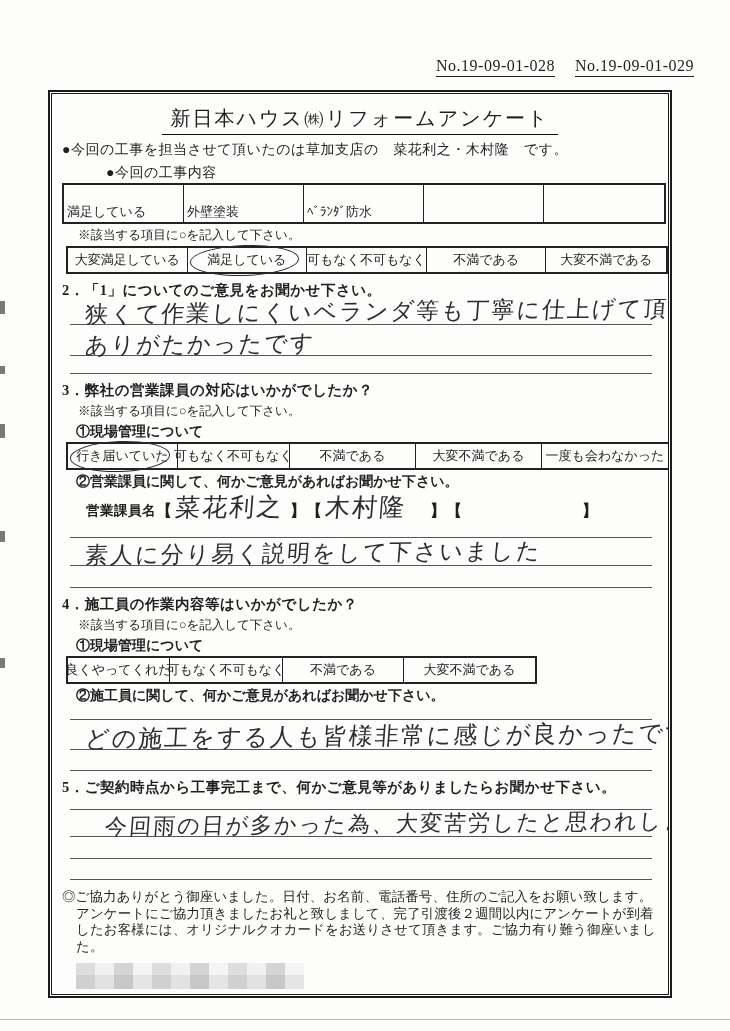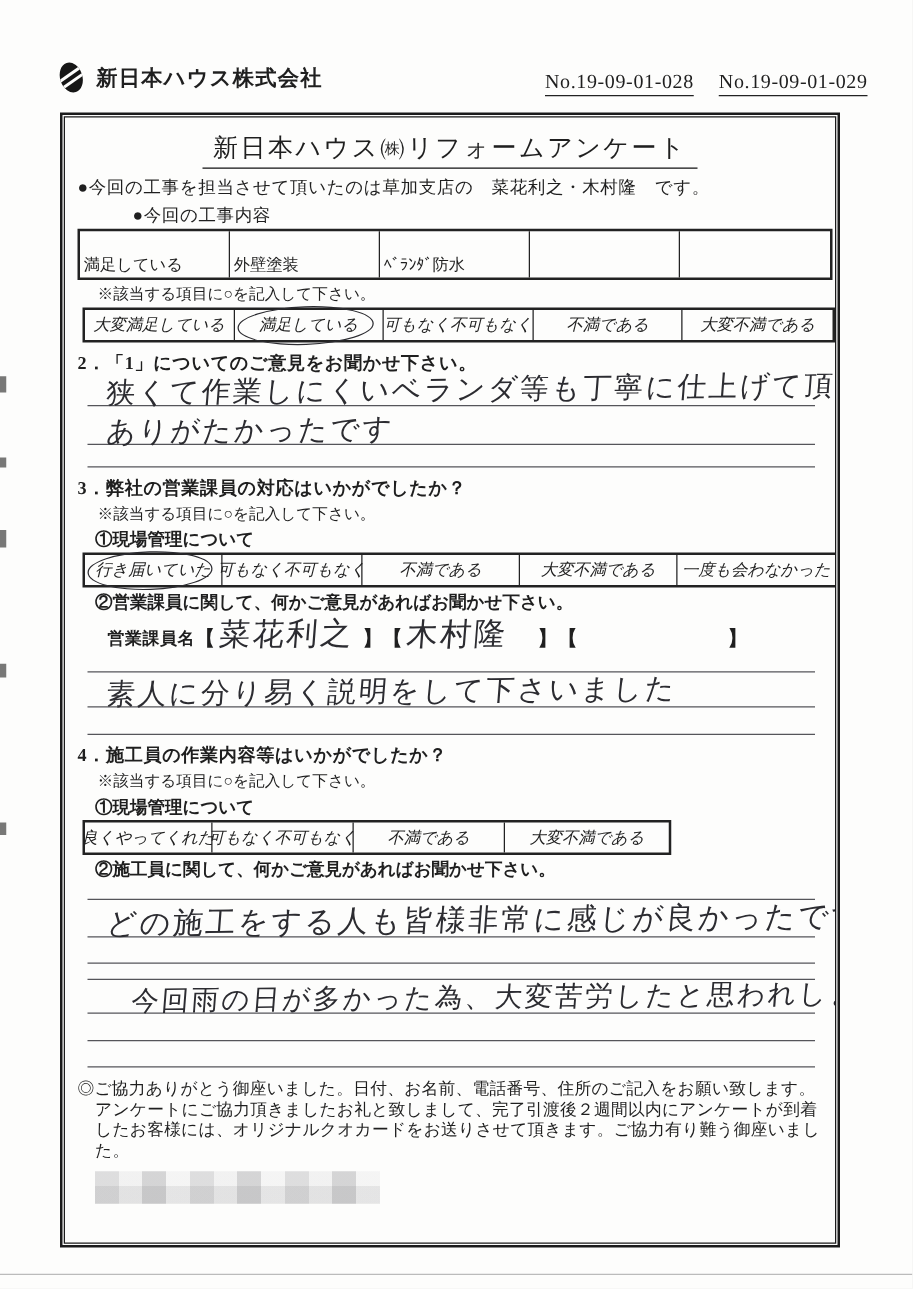--- a/index.html
+++ b/index.html
@@ -33,21 +33,21 @@
   .grid-table .cell:last-child { border-right:none; }
 
   .work-table { width:600px; height:37px; }
   .work-table .cell { flex:1 1 20%; display:flex; align-items:flex-end; padding:0 0 1px 3px; font-size:13px; }
 
   .q-heading { font-size:14.5px; font-weight:600; letter-spacing:.5px; margin-top:7px; }
   .q-note { font-size:12.5px; margin:3px 0 2px 16px; }
   .sub-label { font-size:14px; font-weight:600; margin:3px 0 1px 14px; }
 
   .opt-table { height:24px; margin-left:4px; }
-  .opt-table .cell { display:flex; align-items:center; justify-content:center; font-size:13px; position:relative; white-space:nowrap;font-style:italic; }
+  .opt-table .cell { display:flex; align-items:center; justify-content:center; font-size:13px; position:relative; white-space:nowrap; }
   .q1-table { width:598px; } .q1-table .cell { flex:1 1 20%; }
   .q3-table { width:600px; }
   .q3-table .cell:nth-child(1){width:110px;} .q3-table .cell:nth-child(2){width:112px;}
   .q3-table .cell:nth-child(3){width:126px;} .q3-table .cell:nth-child(4){width:126px;}
   .q3-table .cell:nth-child(5){flex:1;}
   .q4-table { width:467px; }
   .q4-table .cell:nth-child(1){width:102px;} .q4-table .cell:nth-child(2){width:113px;}
   .q4-table .cell:nth-child(3){width:121px;} .q4-table .cell:nth-child(4){flex:1;}
 
   .circled::after {
@@ -83,35 +83,20 @@
 
   
   .scanline { position:absolute; left:0; right:0; top:1019px; height:1px; background:#bbb; }
   .edge-mark { position:absolute; left:0; width:5px; background:#4b4b4b; opacity:.75; }
 </style>
 </head>
 <body>
 
 <div class="sheet">
 
-  <div class="logo-row">
-    <svg class="logo-glyph" viewBox="0 0 32 32">
-      <defs>
-          <clipPath id="lg">
-            <ellipse cx="16" cy="16" rx="9.5" ry="13" transform="rotate(-18 16 16)"></ellipse>
-          </clipPath>
-        </defs>
-      <ellipse cx="16" cy="16" rx="9.5" ry="13" transform="rotate(-18 16 16)" fill="#161616"></ellipse>
-      <g clip-path="url(#lg)">
-        <rect x="2" y="12" width="30" height="2.6" fill="#fdfdfc" transform="rotate(-35 16 16)"></rect>
-        <rect x="2" y="18" width="30" height="2.6" fill="#fdfdfc" transform="rotate(-35 16 16)"></rect>
-      </g>
-    </svg>
-    <span class="company-name sans">新日本ハウス株式会社</span>
-  </div>
   <div class="doc-nos">
     <span class="doc-no">No.19-09-01-028</span>
     <span class="doc-no">No.19-09-01-029</span>
   </div>
 
   <div class="main-box">
     <div class="main-inner">
 
       <div class="title-row">
         <span class="form-title">新日本ハウス㈱リフォームアンケート</span>
@@ -193,20 +178,21 @@
       <div class="sub-label" style="margin-left:14px;">②施工員に関して、何かご意見があればお聞かせ下さい。</div>
 
       <div class="ans-block">
         <div class="ans-line" style="height:13px;"></div>
         <div class="ans-line" style="height:29px;">
           <span class="hw" style="font-size:24px;">どの施工をする人も皆様非常に感じが良かったです</span>
         </div>
         <div class="ans-line" style="height:20px;"></div>
       </div>
 
+      <div class="q-heading">5．ご契約時点から工事完工まで、何かご意見等がありましたらお聞かせ下さい。</div>
       <div class="ans-block">
         <div class="ans-line" style="height:12px;"></div>
         <div class="ans-line" style="height:26px;">
           <span class="hw" style="font-size:22px; left:34px;">今回雨の日が多かった為、大変苦労したと思われします。</span>
         </div>
         <div class="ans-line" style="height:21px;"></div>
         <div class="ans-line" style="height:20px;"></div>
       </div>
 
       <div class="footer-block">

